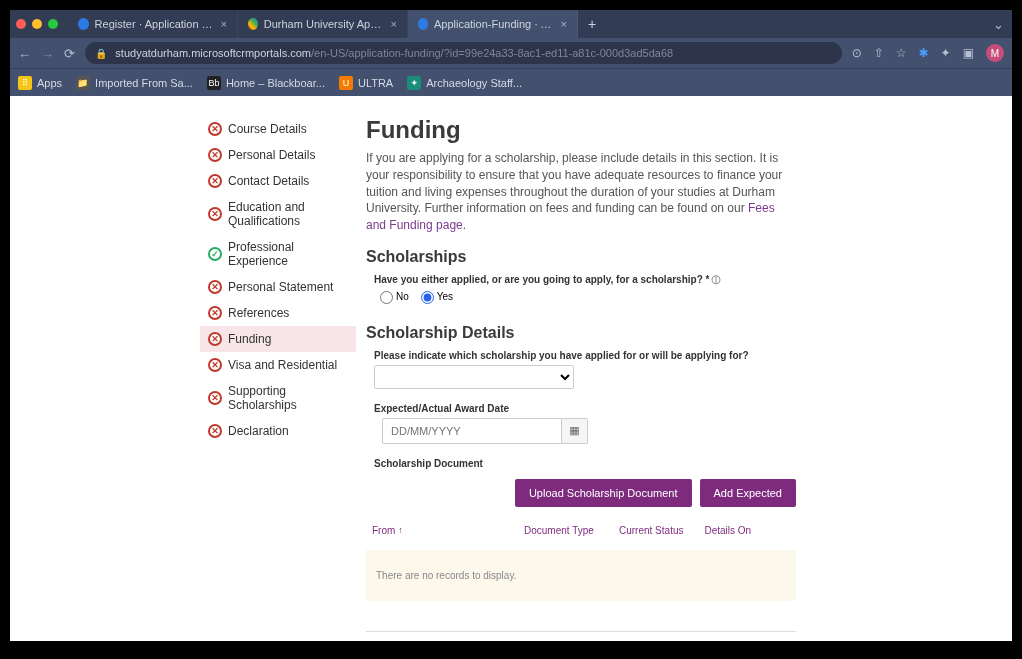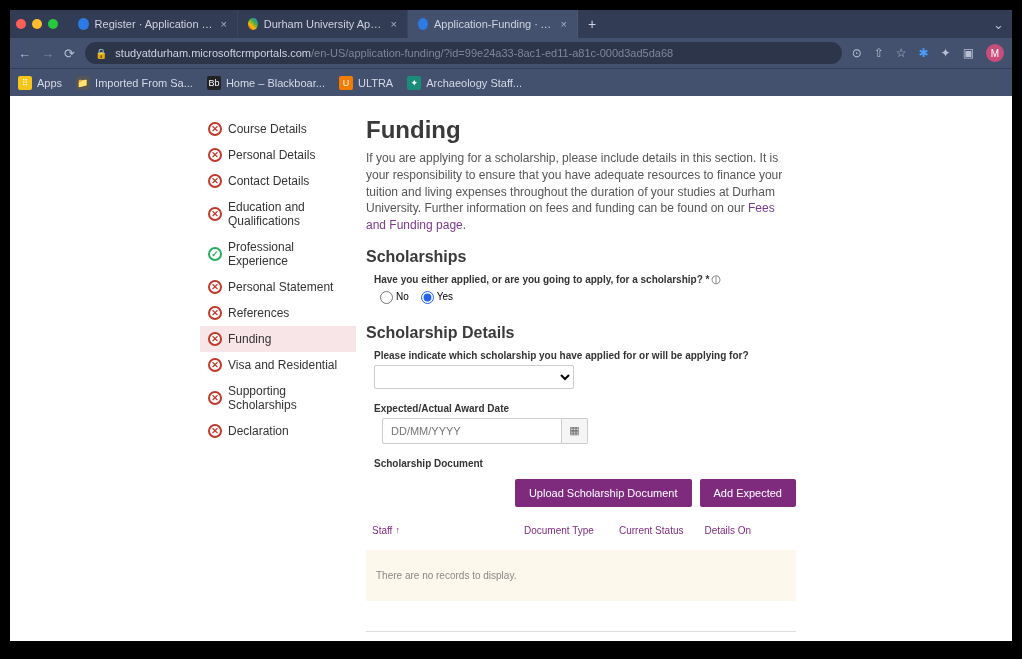--- a/index.html
+++ b/index.html
@@ -231,21 +231,21 @@
         </div>
 
         <div class="btn-row">
           <button class="btn-purple">Upload Scholarship Document</button>
           <button class="btn-purple">Add Expected</button>
         </div>
 
         <div class="tbl">
           <div class="tbl-head">
             <div class="col-name">
-                <span>Staff</span>
+                <span>From</span>
                 <span class="arrow-up">↑</span>
               </div>
             <div class="col-type">Document Type</div>
             <div class="col-status">Current Status</div>
             <div class="col-upl">Details On</div>
           </div>
           <div class="empty-row">There are no records to display.</div>
         </div>
 
         <div class="bottom-line"></div>

